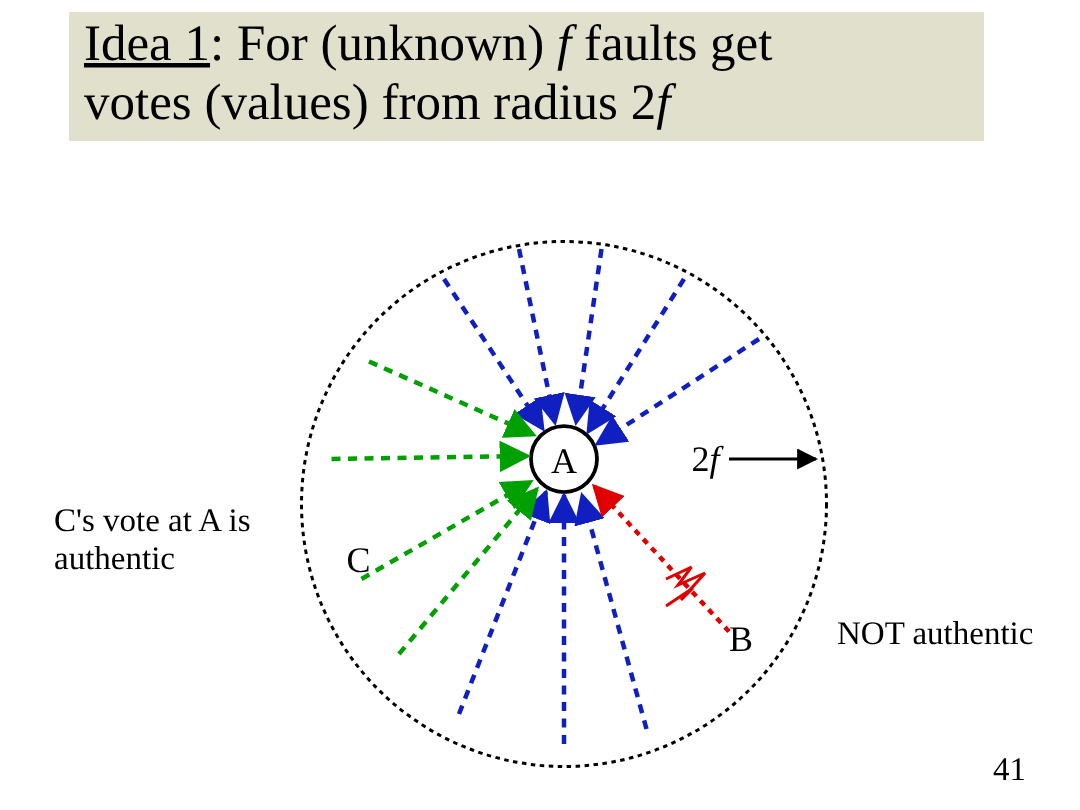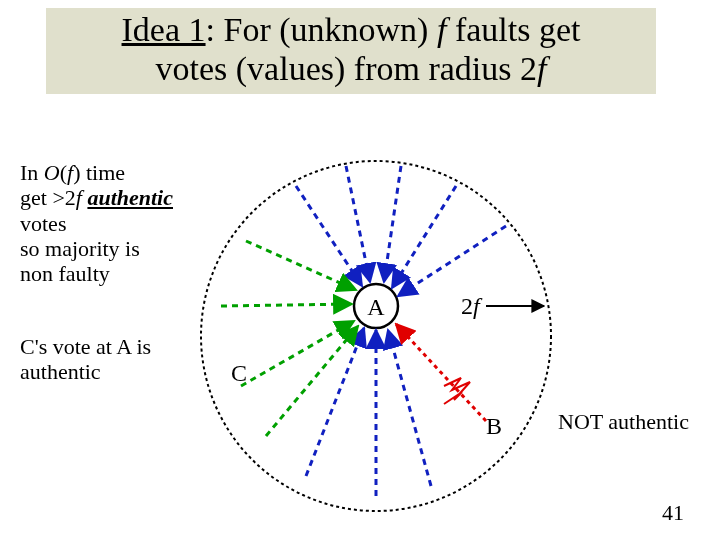--- a/index.html
+++ b/index.html
@@ -1,46 +1,39 @@
 <!DOCTYPE html>
 <html><head>
 <meta charset="utf-8">
 <style>
   html,body{margin:0;padding:0;width:720px;height:540px;font-family:"Times New Roman",serif;background:#fff;color:#000}
   .slide{position:relative;width:720px;height:540px}
-  .title-box{position:absolute;left:46px;top:8px;width:590px;background:#e0e0cc;padding:2px 10px 6px;text-align:center}
+  .title-box{position:absolute;left:46px;top:8px;width:590px;background:#e0e0cc;padding:2px 10px 6px;}
   .title-box .line{font-size:34px;line-height:1.15}
   .ul{text-decoration:underline}
   .left-block{position:absolute;left:20px;top:160px;width:185px;font-size:22px;line-height:1.15}
-  .left-block2{position:absolute;left:20px;top:334px;width:185px;font-size:22px;line-height:1.15}
+  .left-block2{position:absolute;left:36px;top:334px;width:185px;font-size:22px;line-height:1.15}
   .right-block{position:absolute;left:558px;top:384px;width:170px;font-size:22px;line-height:1.15}
   .slide-num{position:absolute;right:36px;bottom:14px;font-size:22px}
   .diagram{position:absolute;left:186px;top:146px;width:380px;height:380px}
 </style>
 </head>
 <body>
 
 <div class="slide">
 
   <div class="title-box">
     <div class="line">
       <span class="ul">Idea 1</span><span>: For (unknown) </span><i>f</i><span> faults get</span>
     </div>
     <div class="line">
       <span>votes (values) from radius 2</span><i>f</i>
     </div>
   </div>
 
-  <div class="left-block">
-    <span>In </span><i>O</i><span>(</span><i>f</i><span>) time</span><br>
-    <span>get &gt;2</span><i>f</i><span>  </span><b><i class="ul">authentic</i></b><br>
-    <span>votes</span><br>
-    <span>so majority is</span><br>
-    <span>non faulty</span>
-  </div>
 
   <div class="left-block2">
     <span>C's vote at A is</span><br>
     <span>authentic</span><br>
   </div>
 
   <div class="right-block">
     <br>
     <span>NOT authentic</span>
   </div>

